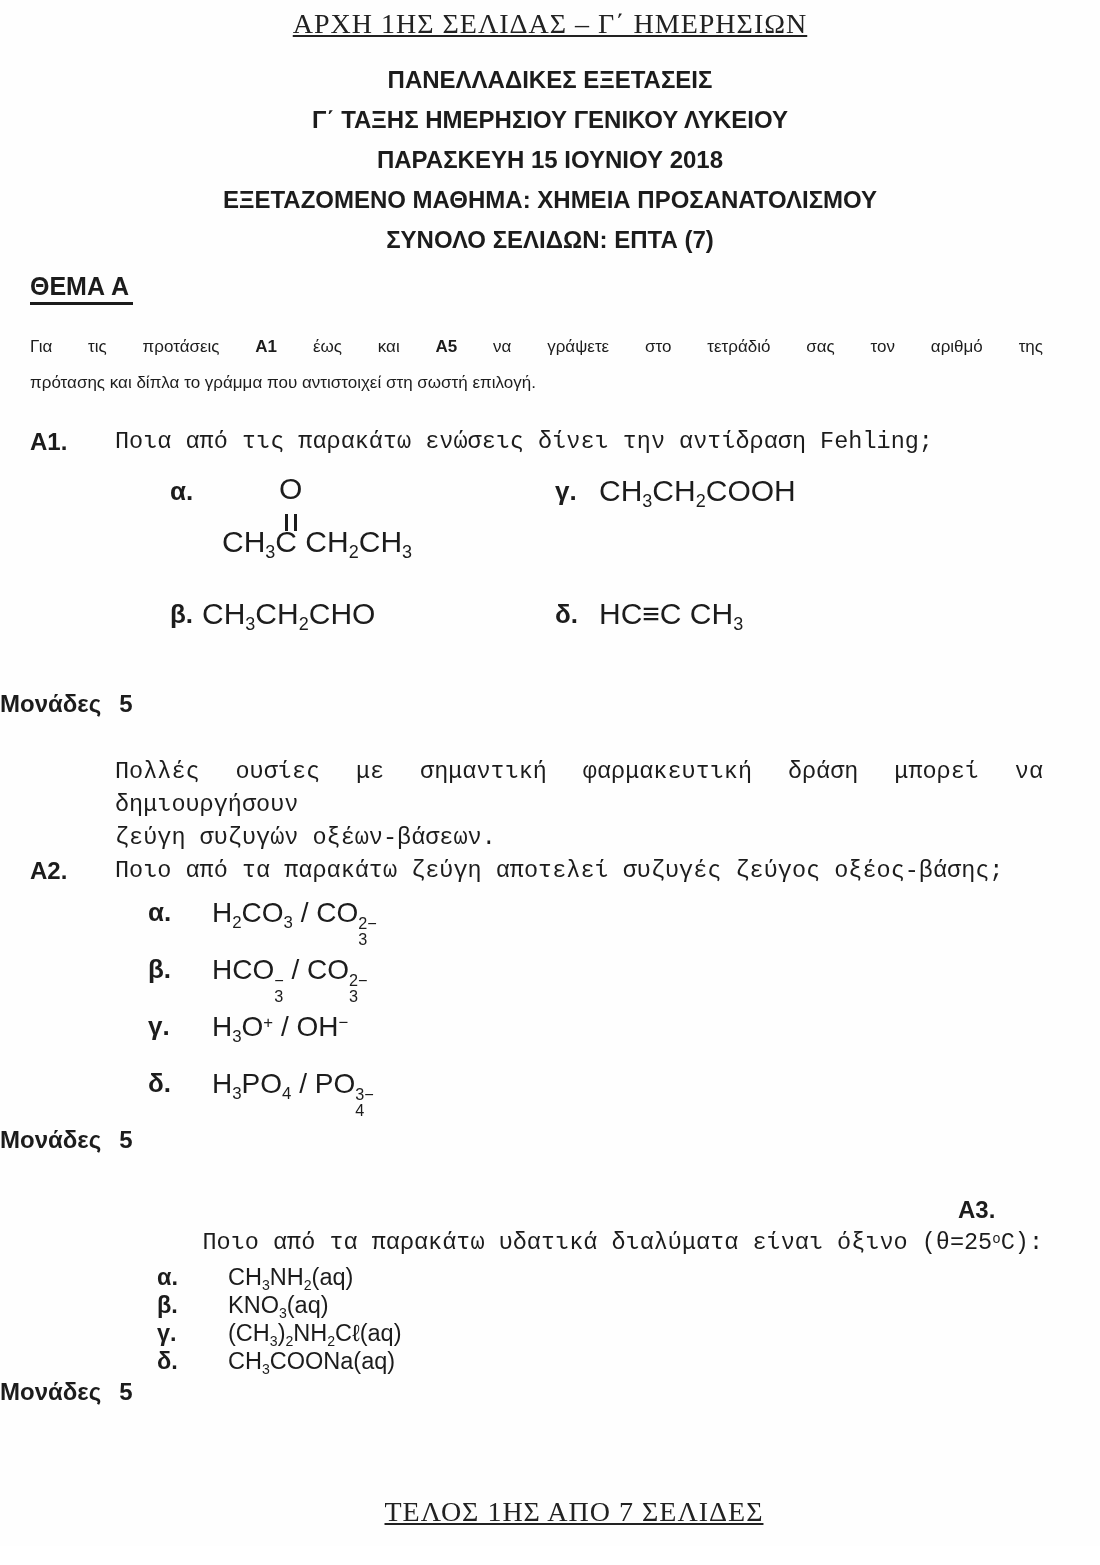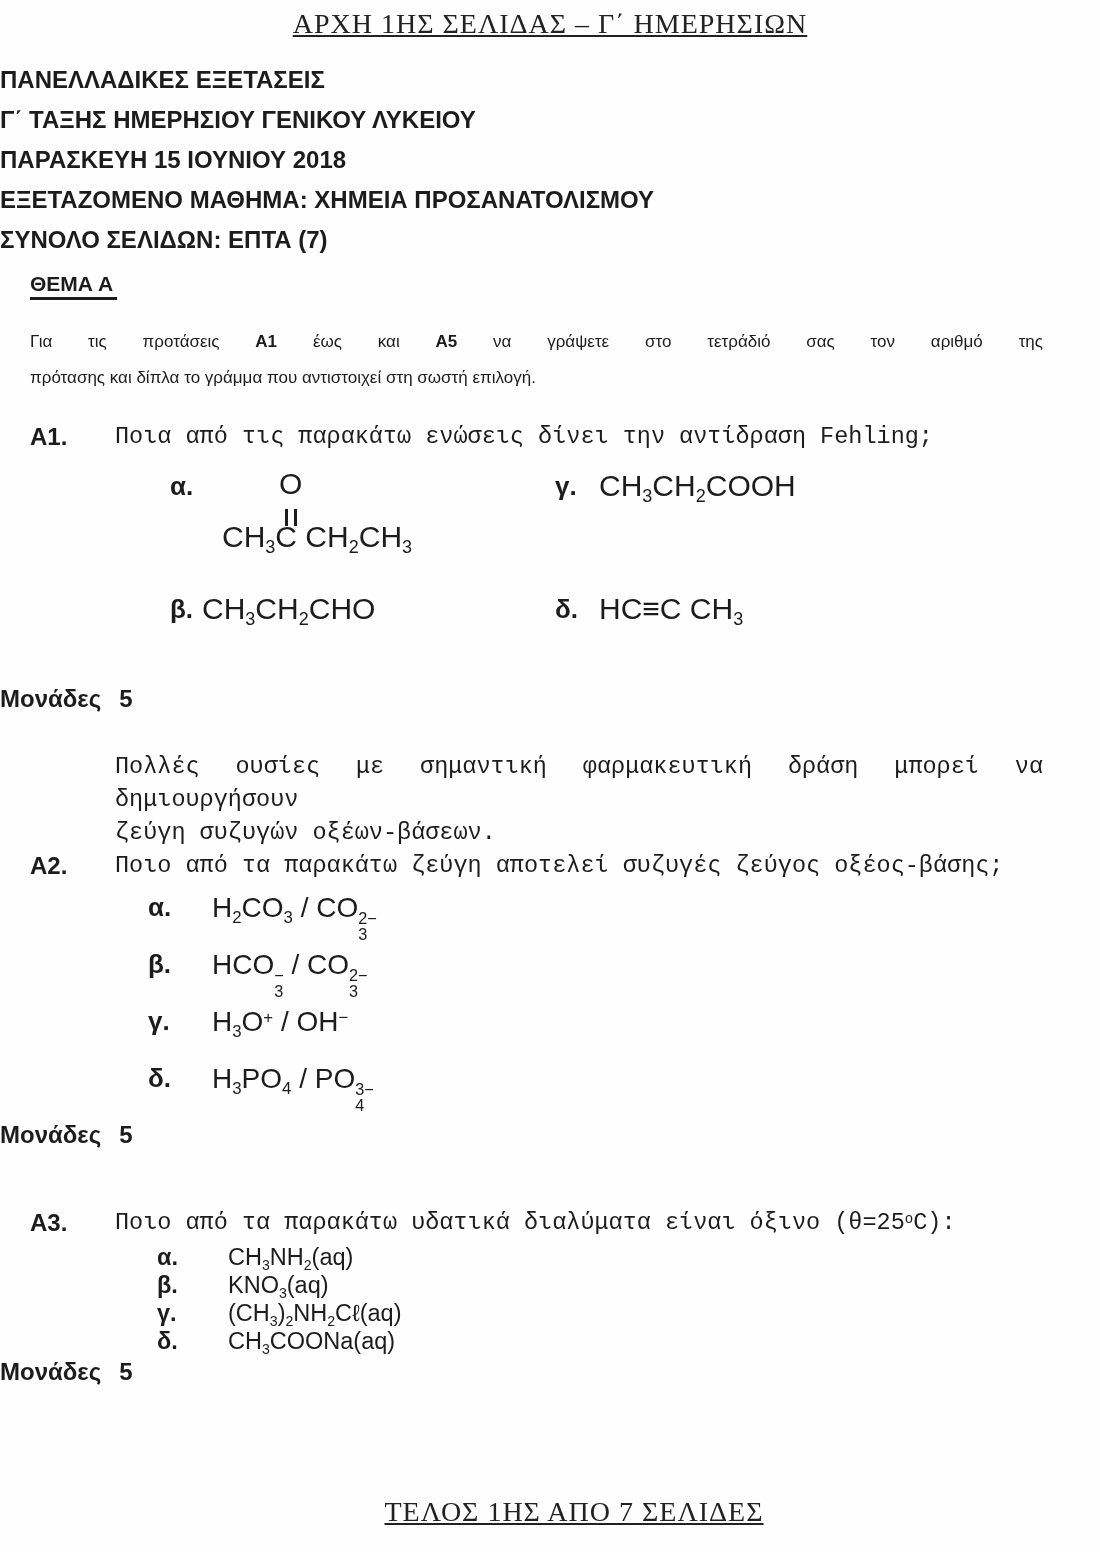--- a/index.html
+++ b/index.html
@@ -17,43 +17,43 @@
     font-size:28px; letter-spacing:1px;
     text-align:center;
     text-decoration:underline;
     color:#222;
   }
   .page-header { padding-top:8px; }
   .page-footer { position:absolute; left:0; right:0; bottom:18px;padding-left:48px; }
   
   .titles { margin-top:20px; }
   .title-line {
-    text-align:left; font-weight:bold;
+    text-align:center; font-weight:bold;
     font-size:24px; line-height:40px;
   }
   
   .thema {
     margin:12px 0 0 30px;
-    font-size:21px; font-weight:bold;
+    font-size:25px; font-weight:bold;
     display:inline-block;
     border-bottom:3px solid #1c1c1c;
     padding:0 4px 1px 0;
   }
   
   .intro { margin:24px 57px 0 30px; font-size:17px; line-height:36px; }
   .justify { display:block; text-align:justify; text-align-last:justify; }
   .plain-line { display:block; }
   .seg-bold { font-weight:bold; }
   
   .qblock { display:flex; margin:0 57px 0 30px; font-size:23.5px; line-height:33px;align-items:flex-end; }
   .qlabel { flex:none; width:85px; font-weight:bold; font-size:24px; }
   .qbody  { flex:1;font-family:Liberation Mono, monospace; }
   .q-a1 { margin-top:24px; }
   .q-a2 { margin-top:36px; }
-  .q-a3 { margin-top:56px; }
+  .q-a3 { margin-top:38px;flex-direction:column; }
   
   .a1-options {
     margin:16px 0 0 170px;
     display:grid; grid-template-columns:385px 1fr;
     row-gap:36px; align-items:start;
     font-size:30px;
   }
   .a1-opt { display:flex; align-items:flex-start; }
   .a1-opt .optlabel { flex:none; font-weight:bold; font-size:26px; line-height:34px; }
   .a1-opt.left  .optlabel { width:32px; }

